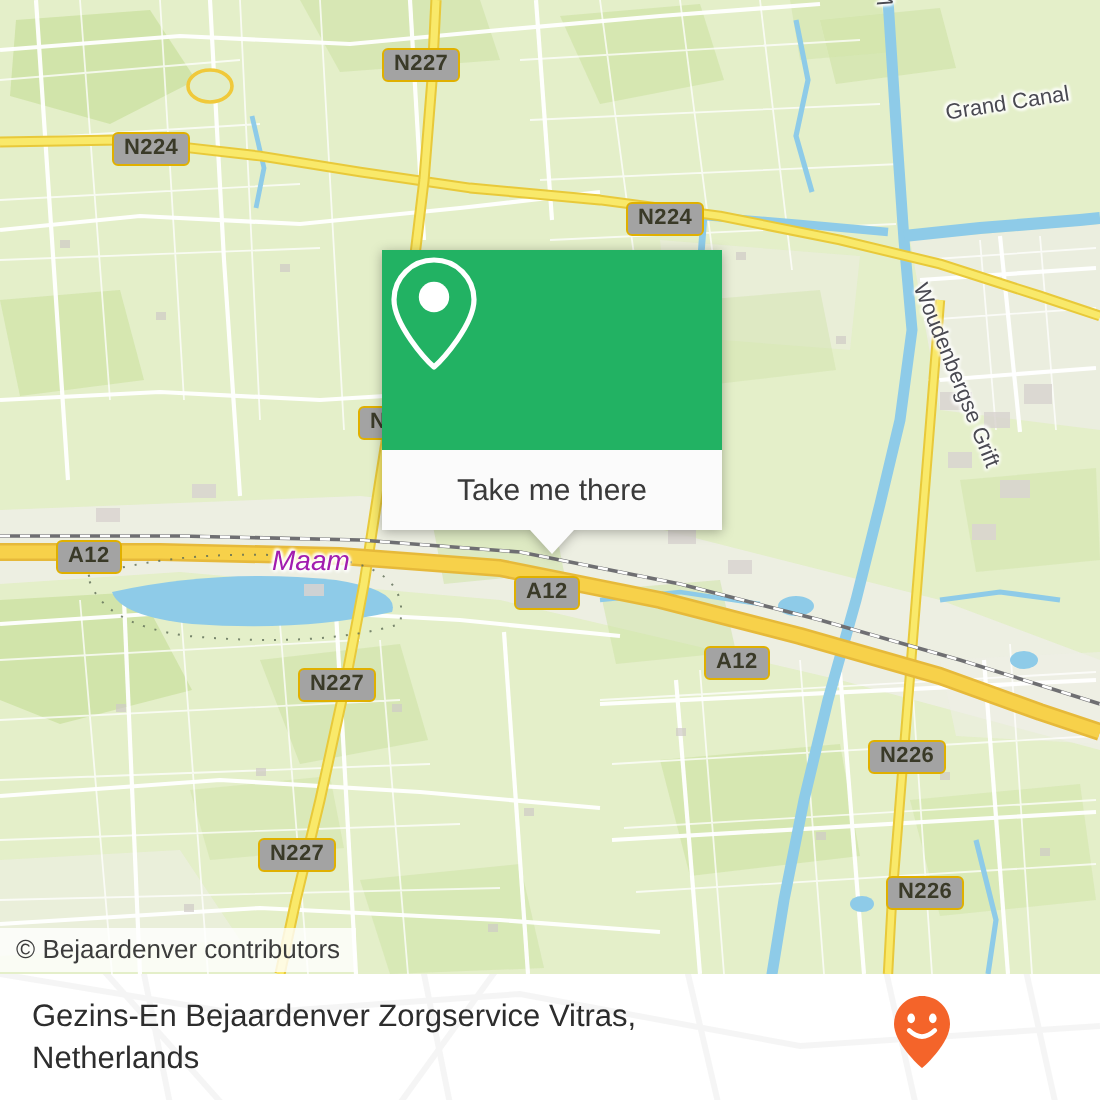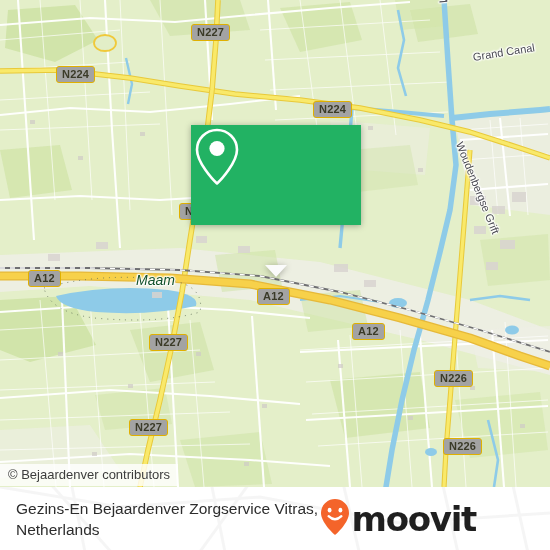--- a/index.html
+++ b/index.html
@@ -39,21 +39,21 @@
   .maplabel{
     position:absolute;
     color:#3f3f3f;
     font-size:12px;
     white-space:nowrap;
     text-shadow:
       1px 0 1.5px #fff, -1px 0 1.5px #fff,
       0 1px 1.5px #fff, 0 -1px 1.5px #fff,
       1px 1px 1.5px #fff, -1px -1px 1.5px #fff;
   }
-  .maplabel.place{font-style:italic;font-size:14px;color:#14532d;}
+  .maplabel.place{font-style:italic;font-size:14px;color:#a21caf;}
   .maplabel.water{color:#4a4a52;font-size:11px;}
   .maplabel.rot-v{transform:rotate(-78deg);transform-origin:left top;}
   .maplabel.rot-grift{transform:rotate(68deg);transform-origin:left top;}
   .maplabel.rot-canal{transform:rotate(-9deg);transform-origin:left top;}
 
   
   .popup{
     position:absolute;left:191px;top:125px;width:170px;
     filter:drop-shadow(0 1px 3px rgba(0,0,0,.30));
     z-index:20;
@@ -285,20 +285,21 @@
 
     <div class="popup">
       <div class="popup-body">
         <span class="pin-icon">
           <svg width="52" height="62" viewBox="0 0 52 62">
             <path d="M26 5 C15 5 6 13.8 6 24.8 C6 37.5 22 55 26 58.5 C30 55 46 37.5 46 24.8 C46 13.8 37 5 26 5 Z" fill="none" stroke="#ffffff" stroke-width="2.6" stroke-linejoin="round"></path>
             <circle cx="26" cy="23.5" r="7.6" fill="#ffffff"></circle>
           </svg>
         </span>
       </div>
+      <div class="popup-action">Take me there</div>
       <div class="popup-tail"></div>
     </div>
 
     <div class="osm-attrib">© Bejaardenver contributors</div>
   </div>
 
   <div class="footer">
     <svg class="footer-wm" width="550" height="180" viewBox="0 0 550 180">
       <g stroke="#ececec" stroke-width="3" fill="none">
         <path d="M0 60 L120 80 L260 70 L400 96 L550 86"></path>
@@ -316,18 +317,17 @@
       <div class="footer-title">Gezins-En Bejaardenver Zorgservice Vitras, Netherlands</div>
       <div class="brand">
         <span>
           <svg width="30" height="38" viewBox="0 0 30 38">
             <path d="M15 1 C7.3 1 1 7.2 1 15 C1 24.2 13 35.5 15 37 C17 35.5 29 24.2 29 15 C29 7.2 22.7 1 15 1 Z" fill="#f4642a"></path>
             <ellipse cx="9.6" cy="12.2" rx="1.9" ry="2.4" fill="#ffffff"></ellipse>
             <ellipse cx="20.4" cy="12.2" rx="1.9" ry="2.4" fill="#ffffff"></ellipse>
             <path d="M8.6 18.2 Q15 24.4 21.4 18.2" stroke="#ffffff" stroke-width="2.3" fill="none" stroke-linecap="round"></path>
           </svg>
         </span>
-        <span class="brand-word">moovit</span>
       </div>
     </div>
   </div>
 
 </div>
 
 </body></html>

